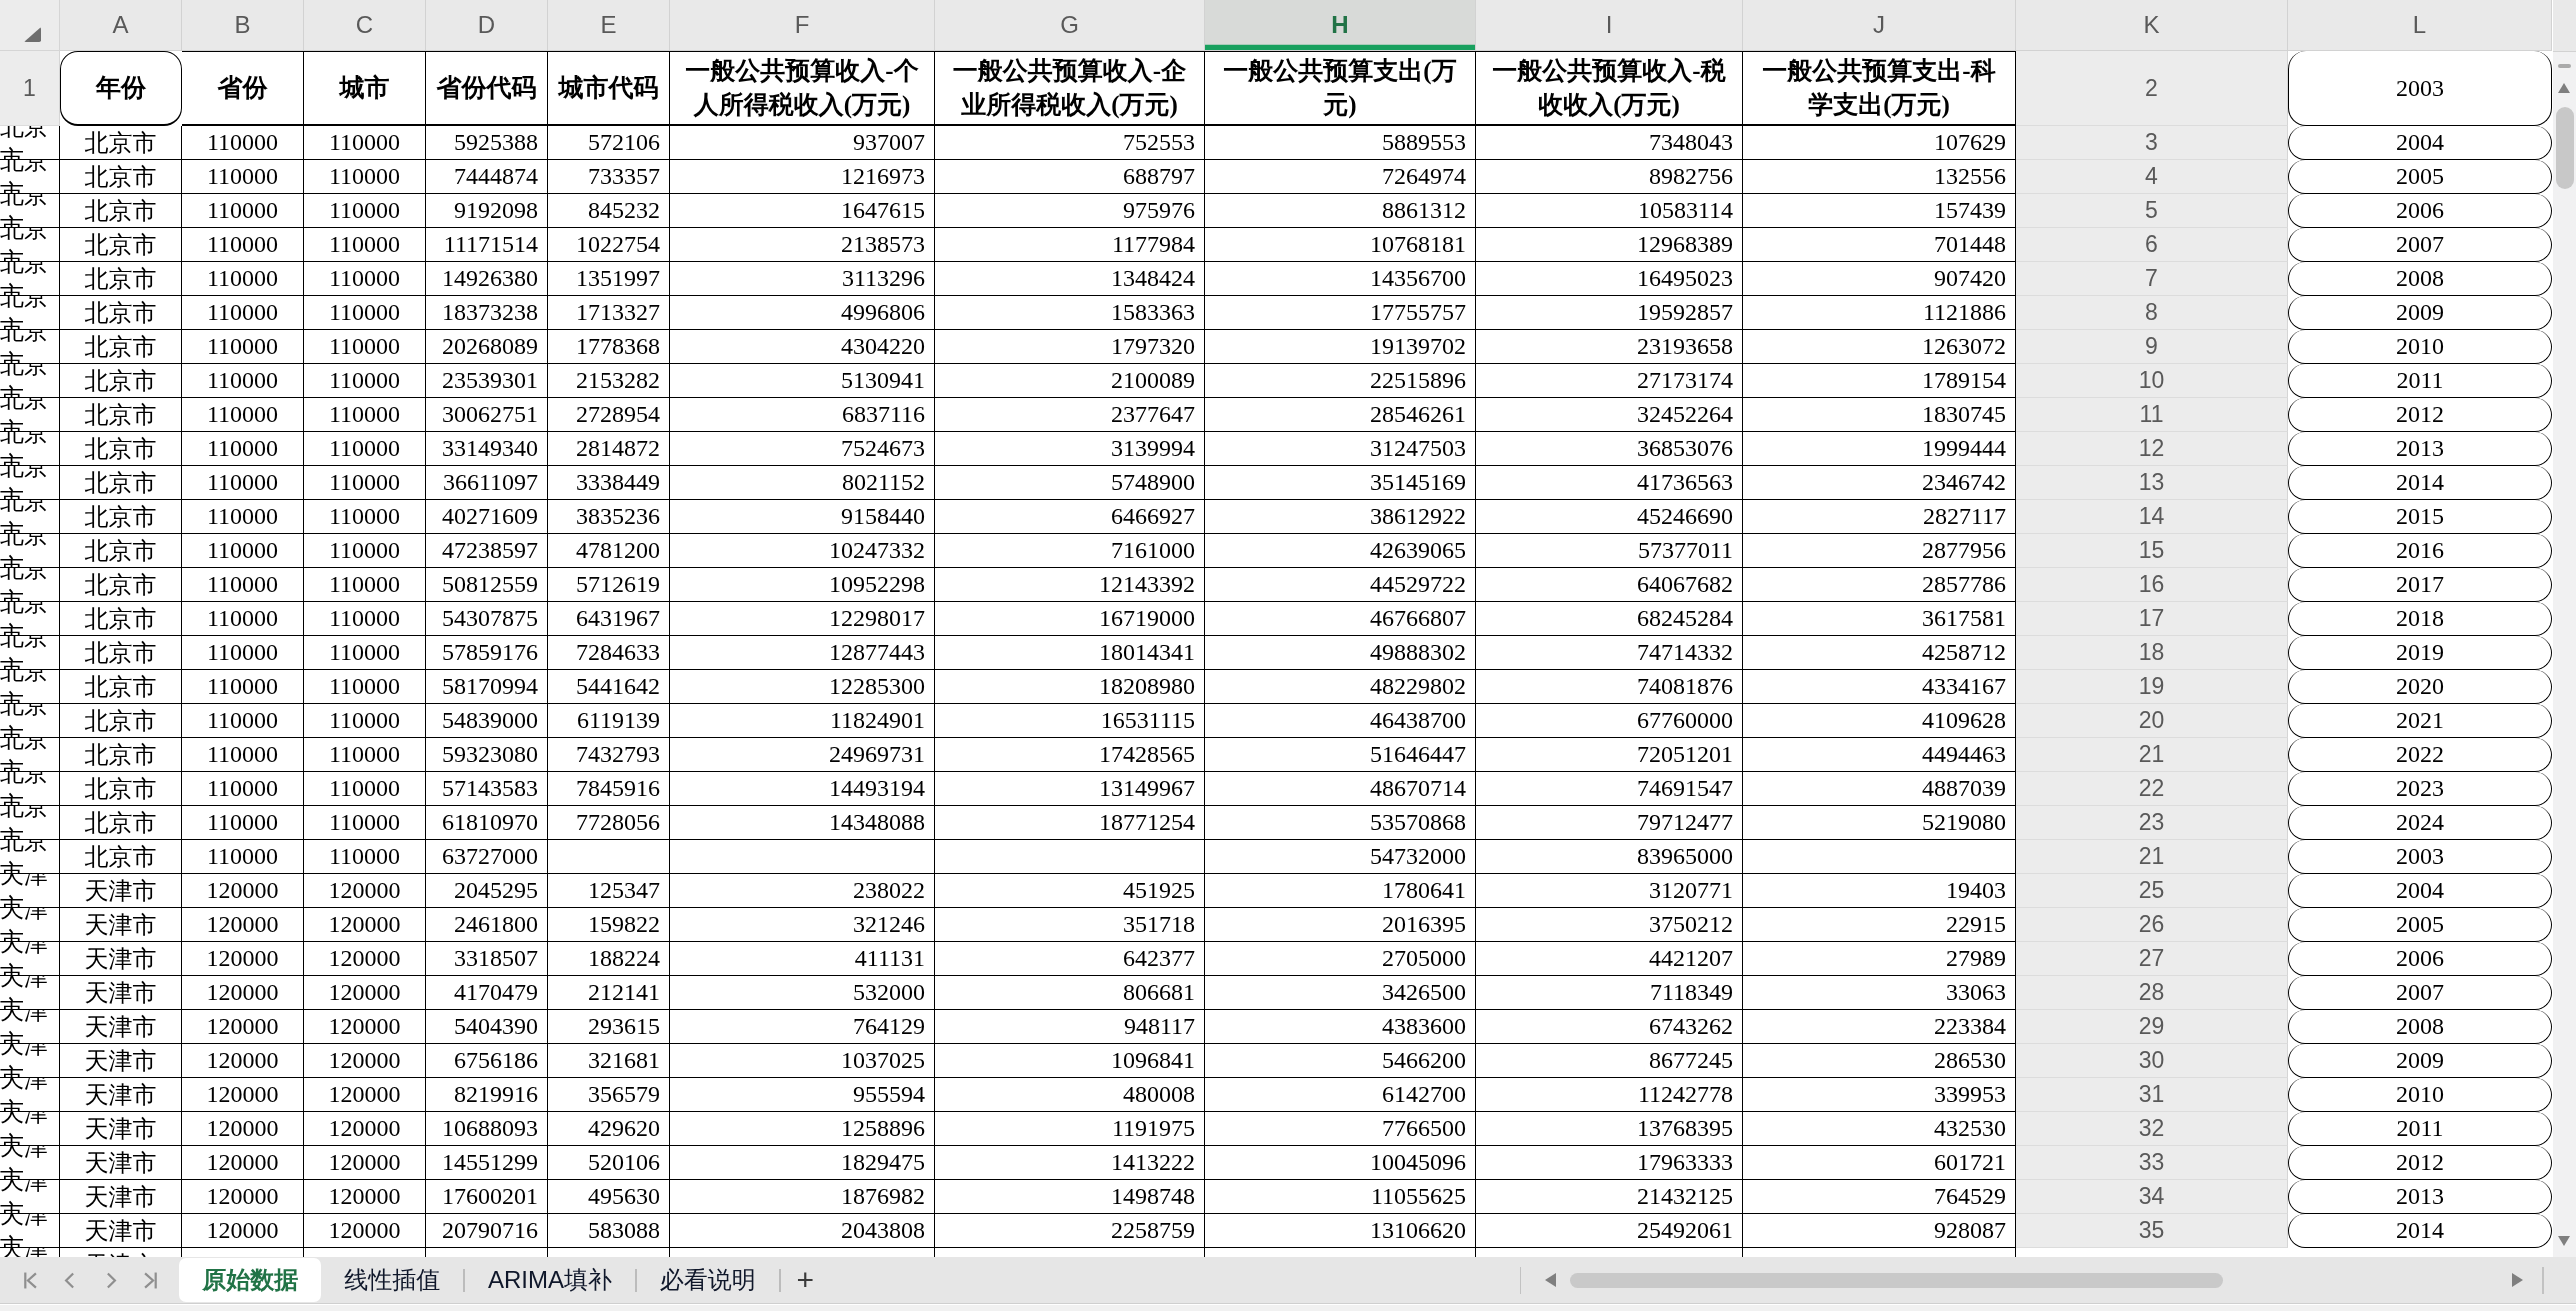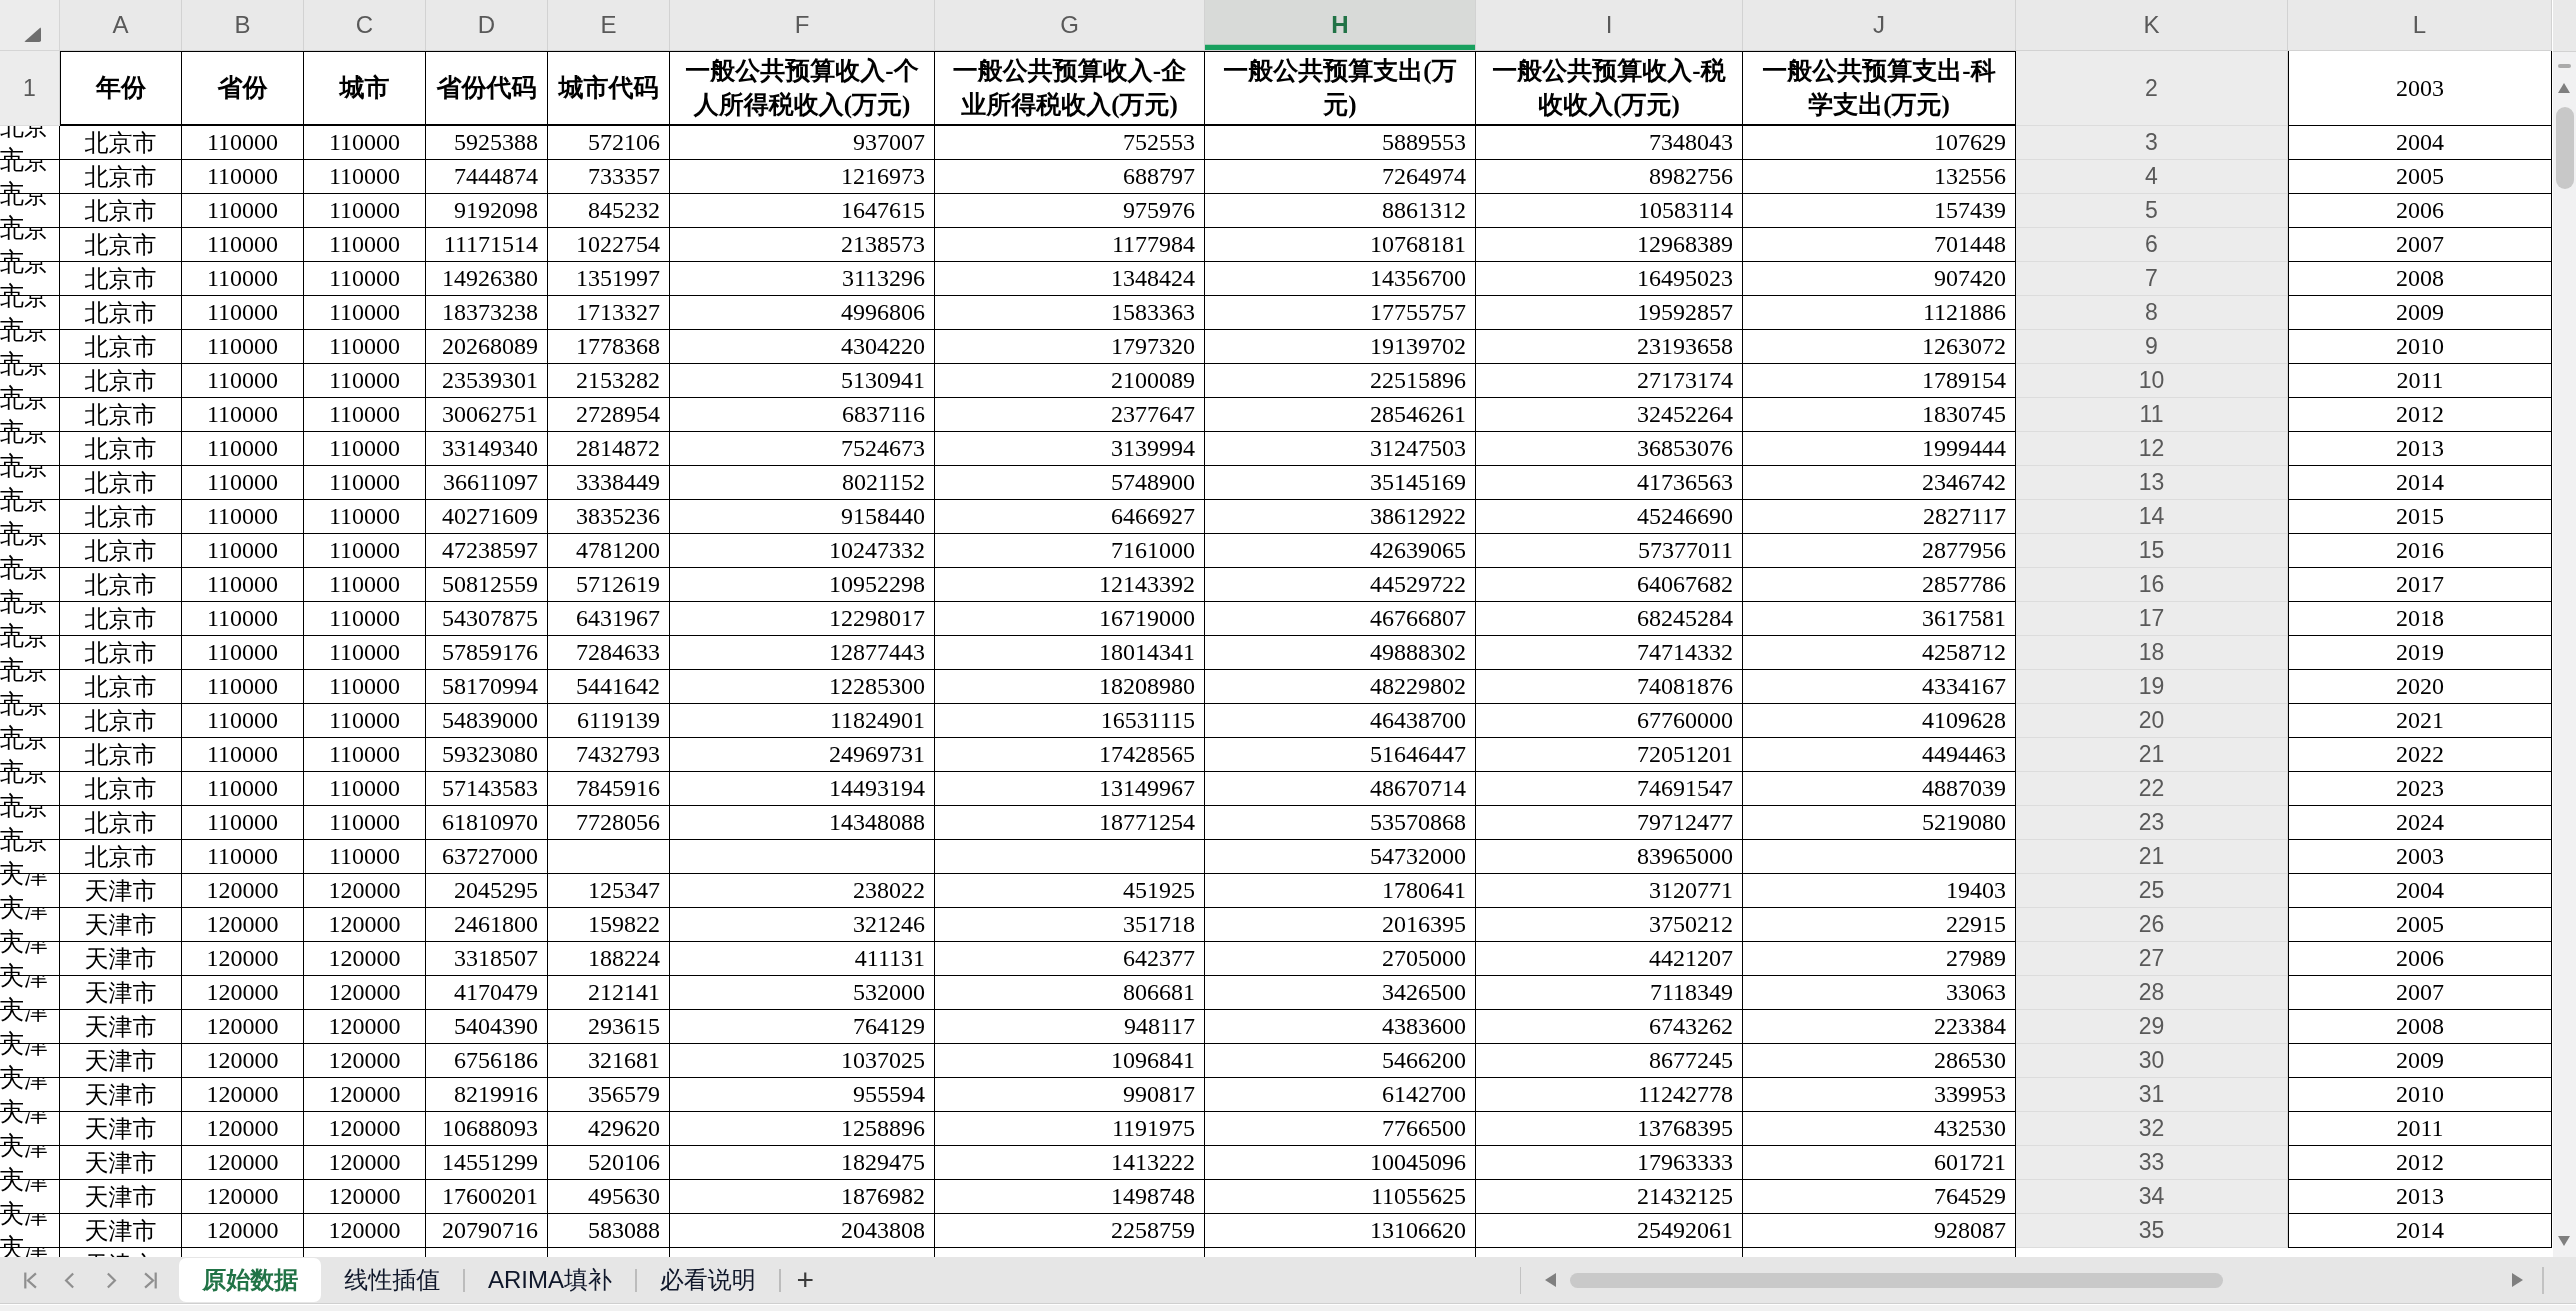--- a/index.html
+++ b/index.html
@@ -14,21 +14,21 @@
   .corner .tri{position:absolute;right:18px;top:27px;width:0;height:0;
         border-left:17px solid transparent;border-bottom:15px solid #6e6e6e;border-radius:1.8px;}
   .collbl{background:#e9e9e9;color:#595959;font-size:24px;display:flex;align-items:center;justify-content:center;
         border-right:0.9px solid #d2d2d2;border-bottom:0.9px solid #d2d2d2;}
   .collbl.sel{background:#d8dad8;color:#217346;box-shadow:inset 0 -5.3px 0 #18a05e;font-weight:bold;}
   .rowlbl{background:#ececec;color:#595959;font-size:23px;display:flex;align-items:center;justify-content:center;
         border-right:0.9px solid #d5d5d5;border-bottom:0.9px solid #dcdcdc;}
   .cell{background:#fff;color:#000;font-family:"Liberation Serif","DejaVu Serif",serif;
         border-right:1.8px solid #000;border-bottom:1.8px solid #000;position:relative;
         display:flex;align-items:center;overflow:hidden;}
-  .cell.first{border-left:1.8px solid #000;}
+  .cell.first{border-left:1.8px solid #000;border-radius:18px;}
   .hcell{font-weight:bold;font-size:25px;justify-content:center;text-align:center;
         border-top:1.8px solid #000;border-bottom:2.7px solid #000;line-height:1.35;padding:0 7px;}
   .dcell{font-size:24px;}
   .dcell.ctr{justify-content:center;}
   .dcell.num{justify-content:flex-end;padding-right:9px;}
   .cmark{position:absolute;top:0;right:0;width:0;height:0;
         border-top:13.3px solid #fe0000;border-left:13.3px solid transparent;}
   
   .vscroll{position:absolute;right:0;top:0;width:23px;height:1257px;background:#f1f1f2;}
   .vscroll .cap{position:absolute;top:0;left:0;width:23px;height:51px;background:#e9e9e9;border-bottom:0.9px solid #d2d2d2;}
@@ -458,21 +458,21 @@
       <div class="cell dcell num">286530</div>
       <div class="rowlbl">30</div>
       <div class="cell dcell ctr first">2009</div>
       <div class="cell dcell ctr">天津市</div>
       <div class="cell dcell ctr">天津市</div>
       <div class="cell dcell ctr">120000</div>
       <div class="cell dcell ctr">120000</div>
       <div class="cell dcell num">8219916</div>
       <div class="cell dcell num">356579</div>
       <div class="cell dcell num">955594</div>
-      <div class="cell dcell num">990817</div>
+      <div class="cell dcell num">480008</div>
       <div class="cell dcell num">6142700</div>
       <div class="cell dcell num">11242778</div>
       <div class="cell dcell num">339953</div>
       <div class="rowlbl">31</div>
       <div class="cell dcell ctr first">2010</div>
       <div class="cell dcell ctr">天津市</div>
       <div class="cell dcell ctr">天津市</div>
       <div class="cell dcell ctr">120000</div>
       <div class="cell dcell ctr">120000</div>
       <div class="cell dcell num">10688093</div>

